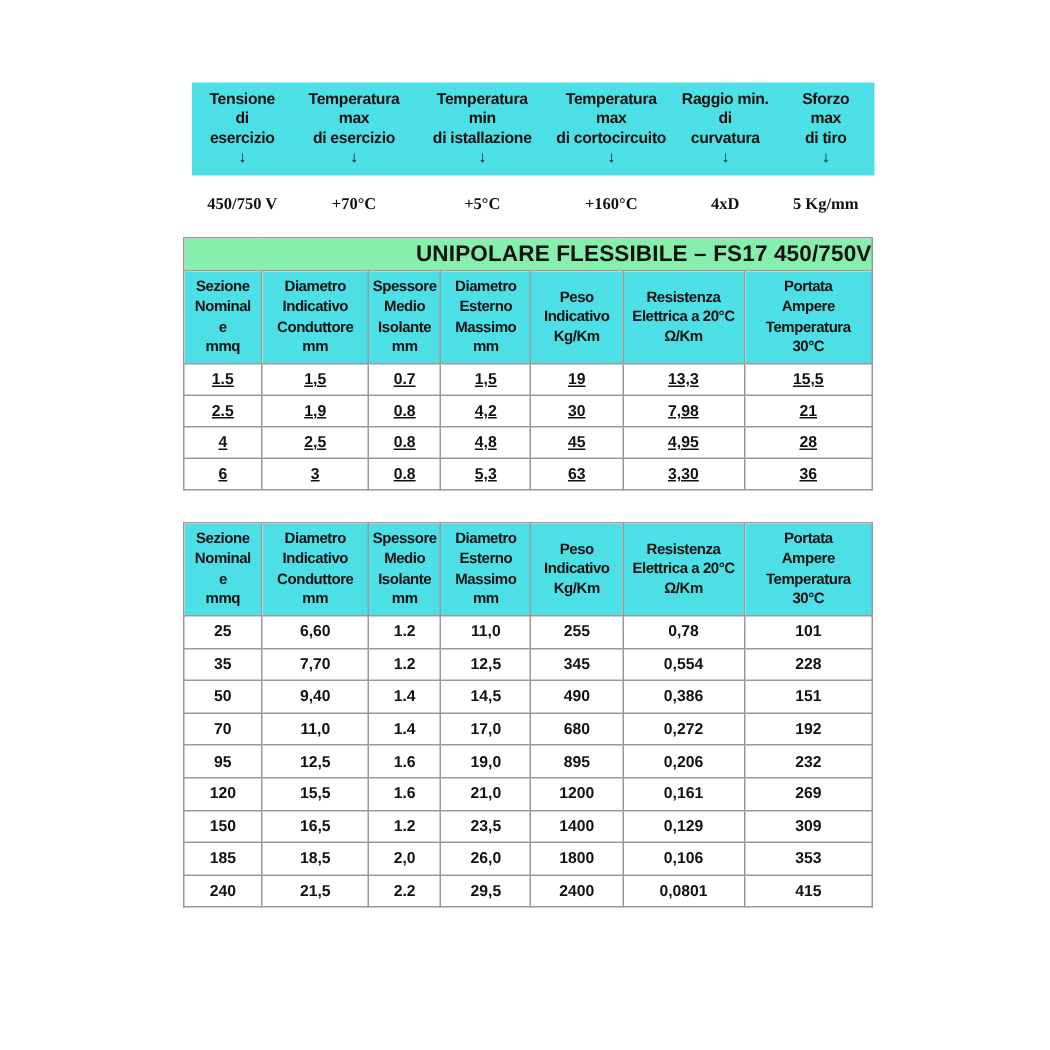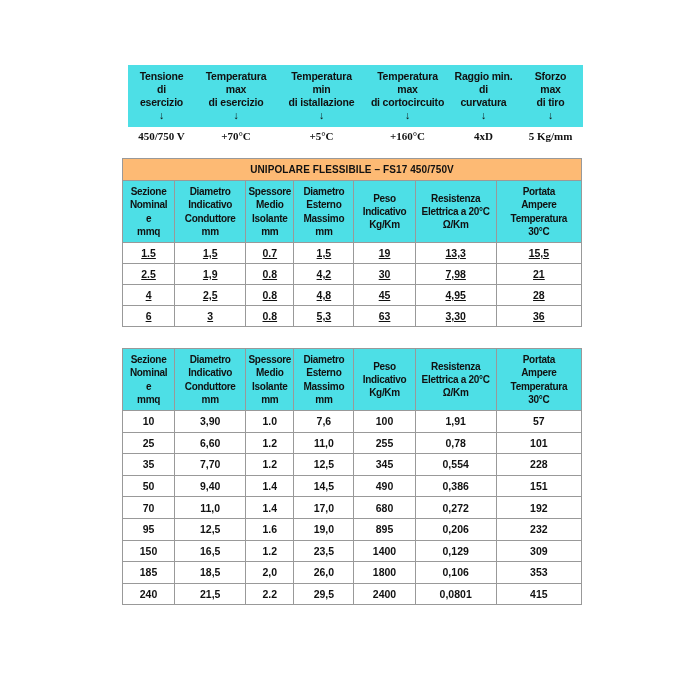--- a/index.html
+++ b/index.html
@@ -2,21 +2,21 @@
 <html style="--cyan: #4DDFE6; --border: #999999;"><head>
 <meta charset="utf-8">
 <style>
   :root { --cyan:#4DDFE6; --border:#999999; --ink:#111111; --bg:#ffffff; }
   html,body { margin:0; padding:0; background:var(--bg); }
   body { width:700px; height:700px; overflow:hidden;
          font-family:"Liberation Sans", sans-serif; color:var(--ink); }
   .sheet { position:relative; width:700px; height:700px; background:var(--bg); }
 
   
-  .top-band { position:absolute; left:128px; top:65px; width:455px; height:62px;
+  .top-band { position:absolute; left:128px; top:55px; width:455px; height:62px;
               background:var(--cyan); display:flex; }
   .band-cell { display:flex; align-items:center; justify-content:center;
                text-align:center; white-space:pre-line; font-weight:bold;
                font-size:10.5px; line-height:1.25; letter-spacing:-0.2px; }
   .top-band .band-cell:nth-child(1){width:67px}
   .top-band .band-cell:nth-child(2){width:82px}
   .top-band .band-cell:nth-child(3){width:89px}
   .top-band .band-cell:nth-child(4){width:83px}
   .top-band .band-cell:nth-child(5){width:69px}
   .top-band .band-cell:nth-child(6){width:65px}
@@ -33,21 +33,21 @@
   .top-values .value-cell:nth-child(6){width:65px}
 
   
   .spec-table { position:absolute; left:122px; width:460px; border-collapse:collapse;
                 table-layout:fixed; background:#fff; font-weight:bold;
                 font-size:10.5px; color:var(--ink); border:1px solid #858585; }
   #table1 { top:158px; }
   #table2 { top:348px; }
   .spec-table td, .spec-table th { border:1px solid var(--border); text-align:center;
                 vertical-align:middle; padding:0; overflow:hidden; }
-  .title-row td { height:21px; font-size:10px; letter-spacing:0.1px; background:#fdba74; }
+  .title-row td { height:21px; font-size:15px; letter-spacing:0.1px; background:#86efac;text-align:right; }
   .header-row th { background:var(--cyan); height:61px; white-space:pre-line;
                    line-height:1.32; font-size:10px; letter-spacing:-0.3px;
                    font-weight:bold; }
   #table1 tbody td { height:20px;text-decoration:underline; }
   #table2 tbody td { height:20.6px; }
 </style>
 </head>
 <body>
 
 <div class="sheet">
@@ -205,29 +205,20 @@
 Elettrica a 20°C
 Ω/Km</th>
           <th>Portata
 Ampere
 Temperatura
 30°C</th>
         </tr>
     </thead>
     <tbody>
         <tr>
-          <td>10</td>
-          <td>3,90</td>
-          <td>1.0</td>
-          <td>7,6</td>
-          <td>100</td>
-          <td>1,91</td>
-          <td>57</td>
-        </tr>
-        <tr>
           <td>25</td>
           <td>6,60</td>
           <td>1.2</td>
           <td>11,0</td>
           <td>255</td>
           <td>0,78</td>
           <td>101</td>
         </tr>
         <tr>
           <td>35</td>
@@ -259,20 +250,29 @@
         <tr>
           <td>95</td>
           <td>12,5</td>
           <td>1.6</td>
           <td>19,0</td>
           <td>895</td>
           <td>0,206</td>
           <td>232</td>
         </tr>
         <tr>
+          <td>120</td>
+          <td>15,5</td>
+          <td>1.6</td>
+          <td>21,0</td>
+          <td>1200</td>
+          <td>0,161</td>
+          <td>269</td>
+        </tr>
+        <tr>
           <td>150</td>
           <td>16,5</td>
           <td>1.2</td>
           <td>23,5</td>
           <td>1400</td>
           <td>0,129</td>
           <td>309</td>
         </tr>
         <tr>
           <td>185</td>

